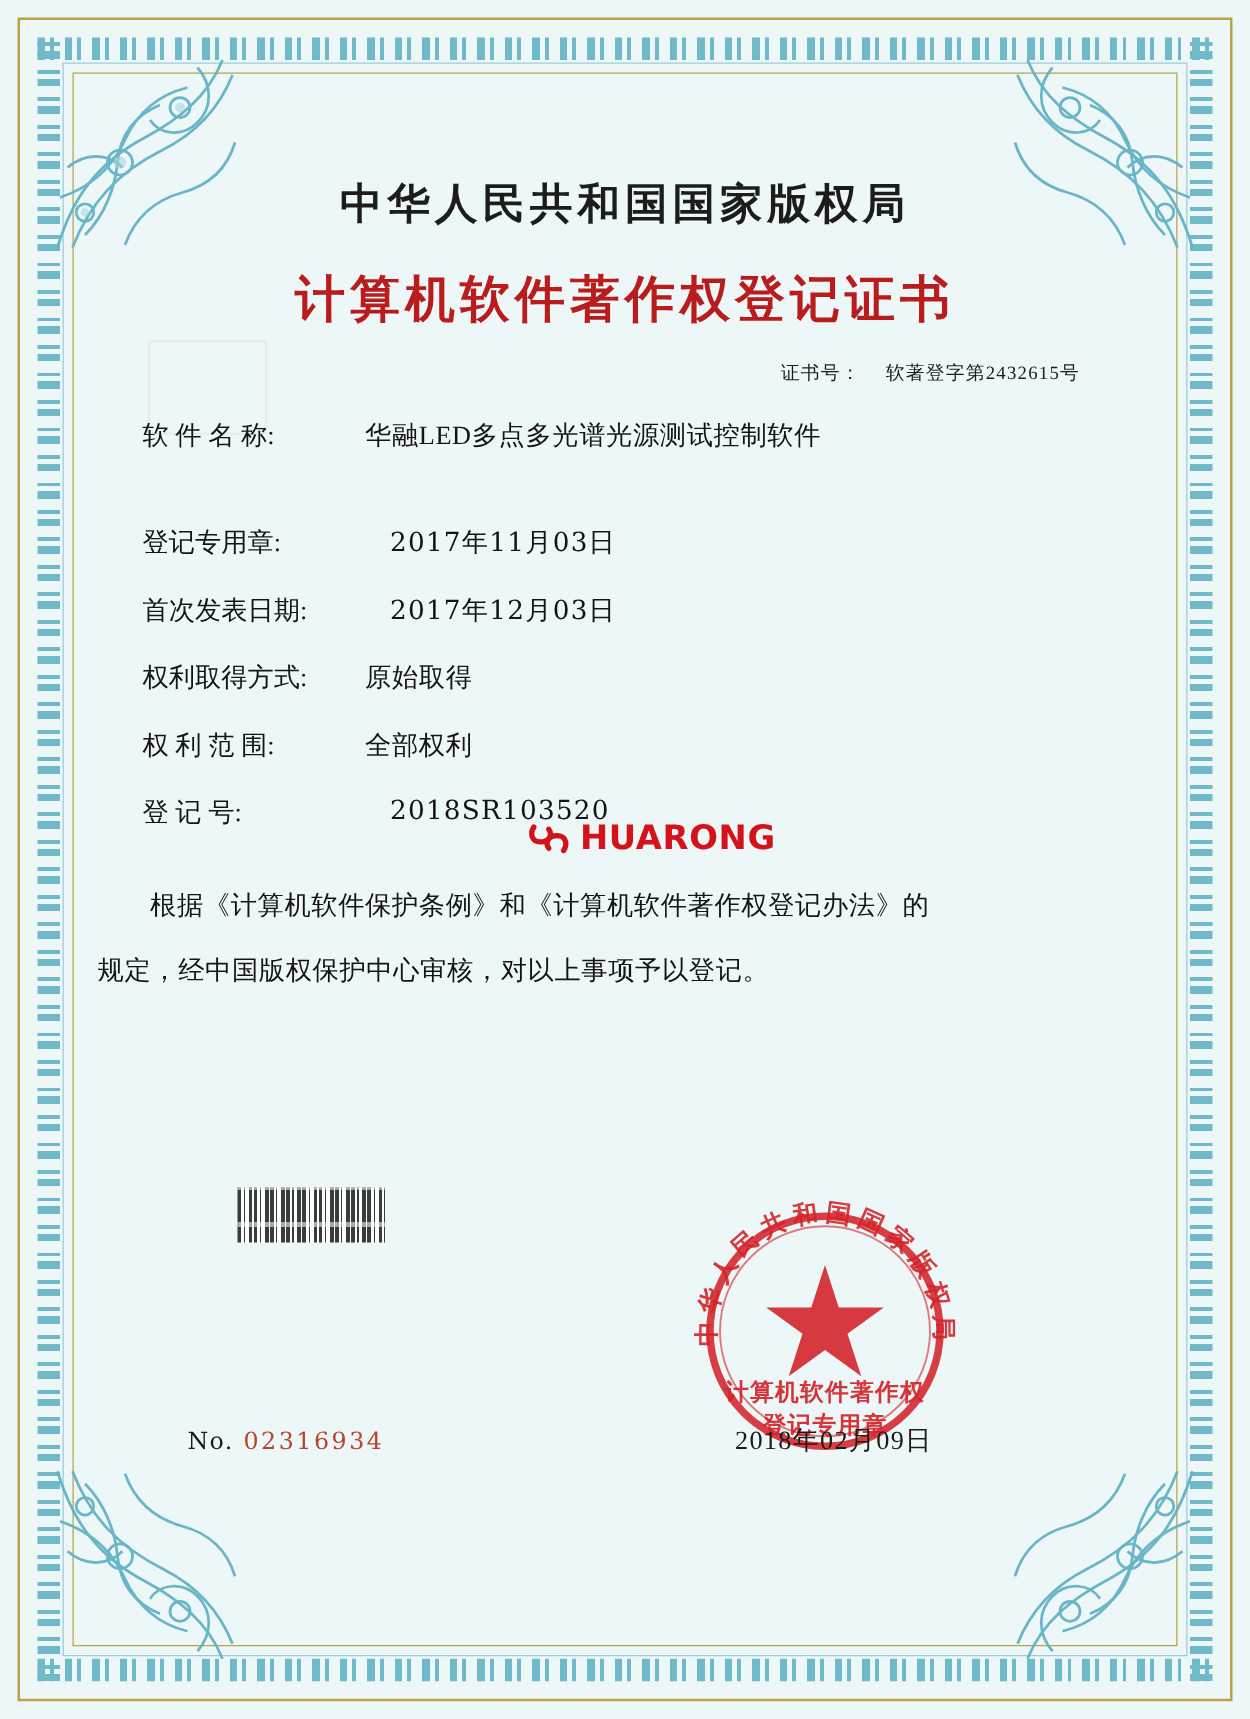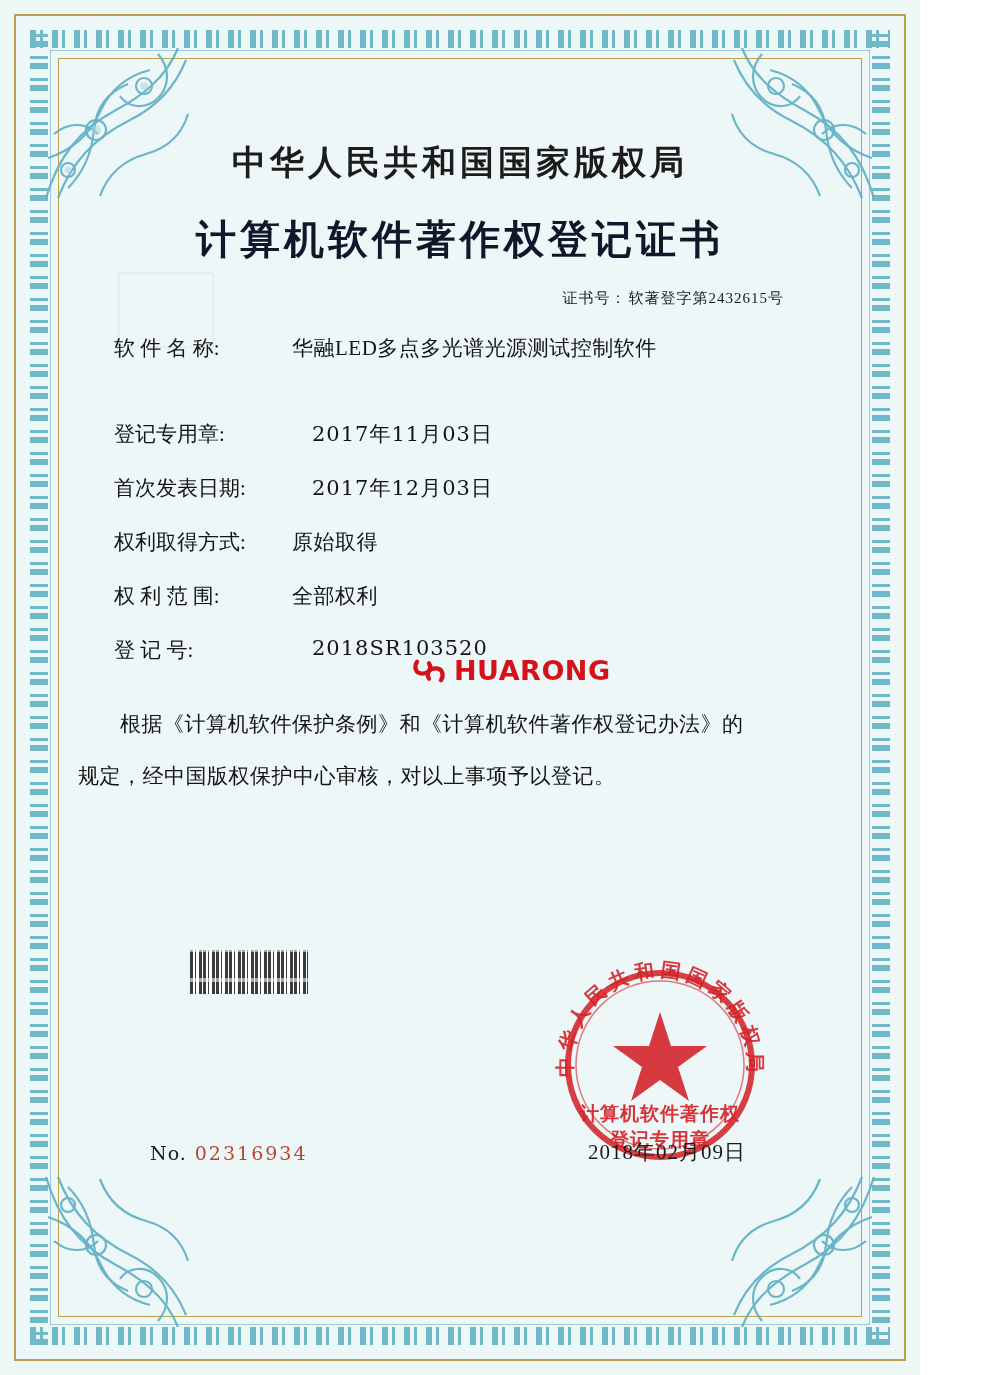--- a/index.html
+++ b/index.html
@@ -4,21 +4,21 @@
 <style>
   html,body{margin:0;padding:0;}
   body{
     width:1000px;height:1375px;
     background:#ffffff;
     font-family:"Liberation Serif", serif;
     overflow:hidden;
   }
   #certificate{
     position:relative;
-    width:920px;height:1375px;
+    width:1000px;height:1375px;
     background:#eef7f8;
     box-sizing:border-box;
   }
   
   .border-outer{
     position:absolute;left:14px;top:14px;right:14px;bottom:14px;
     border:2px solid #b9a24a;
   }
   .greek-band{
     position:absolute;
@@ -73,34 +73,34 @@
     font-weight:bold;
     color:#1c1c1c;
     font-family:"DejaVu Serif","Liberation Serif",serif;
     margin-top:30px;
   }
   .title-main{
     text-align:center;
     font-size:40px;
     letter-spacing:4px;
     font-weight:bold;
-    color:#0f172a;
+    color:#b91c1c;
     font-family:Liberation Mono, monospace;
     margin-top:26px;
   }
   .cert-no{
     text-align:right;
     margin-top:22px;
     padding-right:58px;
     font-size:15px;
     color:#1a1a1a;
     letter-spacing:1px;
   }
   .cert-no .lbl{letter-spacing:1px;}
-  .cert-no .val{margin-left:2px;}
+  .cert-no .val{margin-left:20px;}
 
   .fields{margin-top:26px;padding-left:36px;}
   .field-row{
     display:flex;
     align-items:flex-start;
     margin-bottom:26px;
     font-size:21px;
     color:#141414;
   }
   .field-label{
@@ -132,21 +132,21 @@
     font-size:21px;
     line-height:52px;
     color:#141414;
     letter-spacing:.5px;
   }
   .statement .indent{ text-indent:42px; display:block;}
 
   
   .logo{
     position:absolute;
-    left:412px;top:655px;
+    left:422px;top:655px;
     display:flex;align-items:center;
   }
   .logo-mark{
     width:34px;height:30px;margin-right:8px;
   }
   .logo-text{
     font-family:"DejaVu Sans","Liberation Sans",sans-serif;
     font-weight:bold;
     font-size:27px;
     color:#d3121a;

